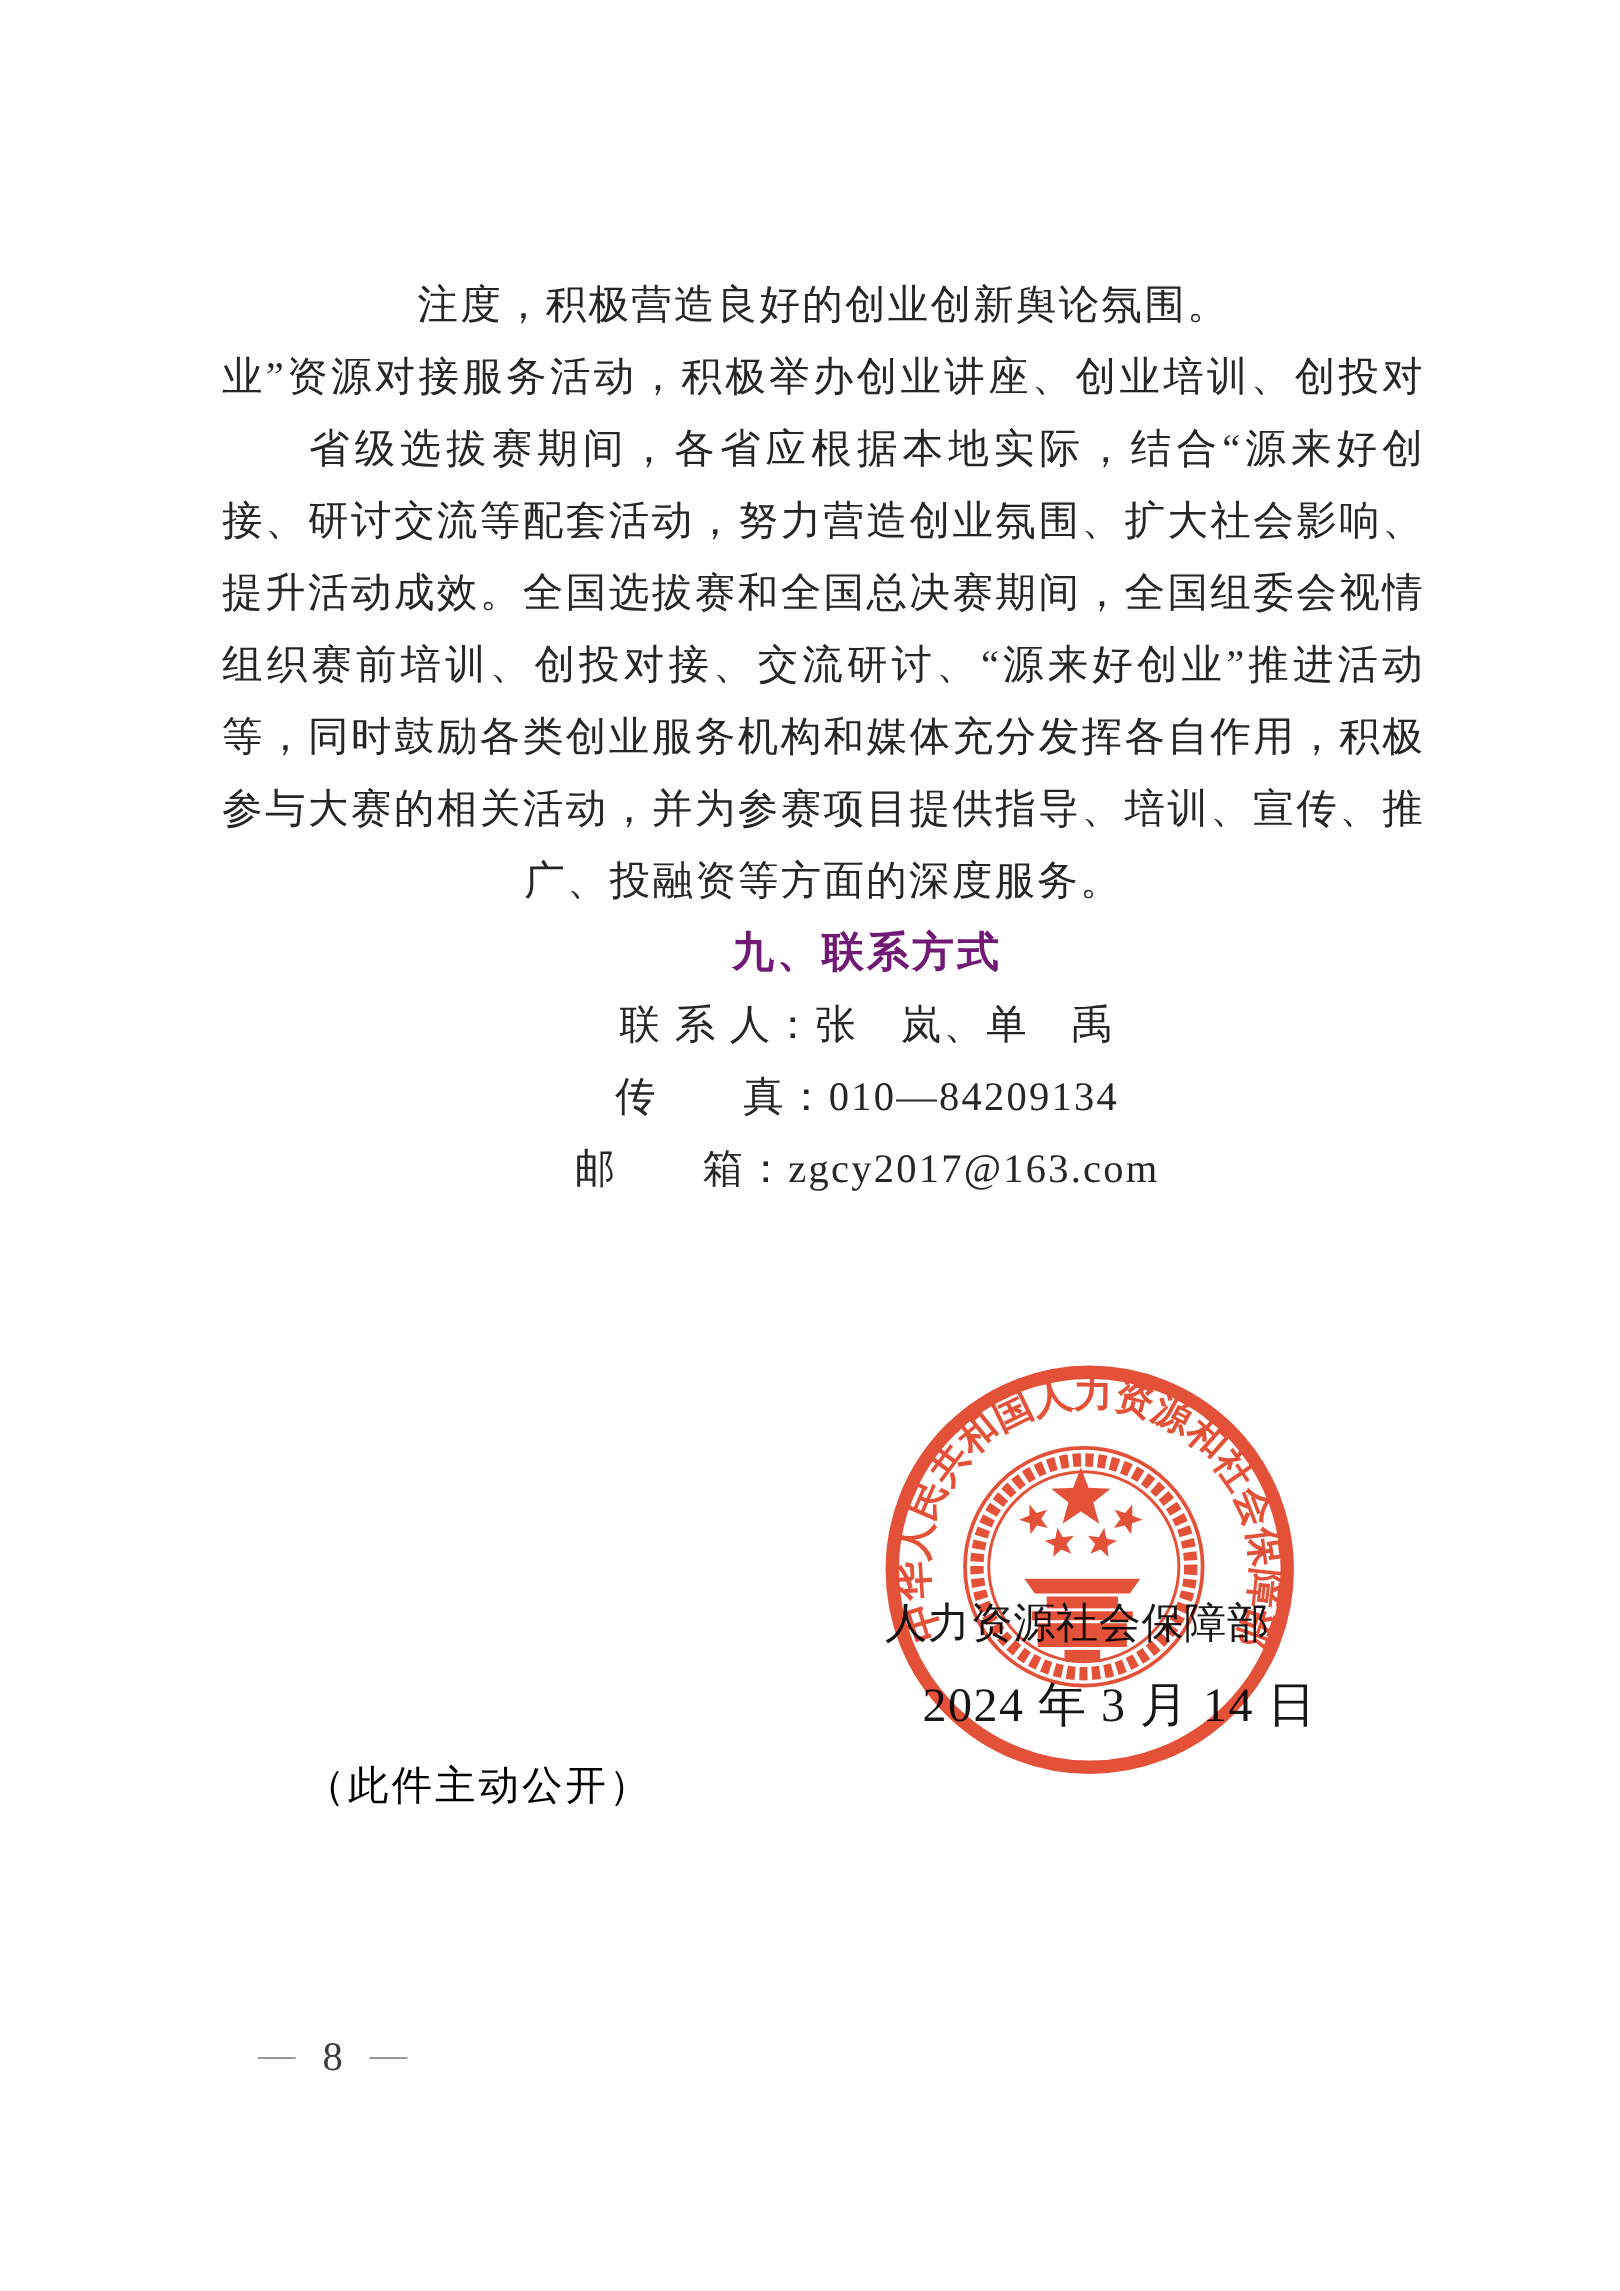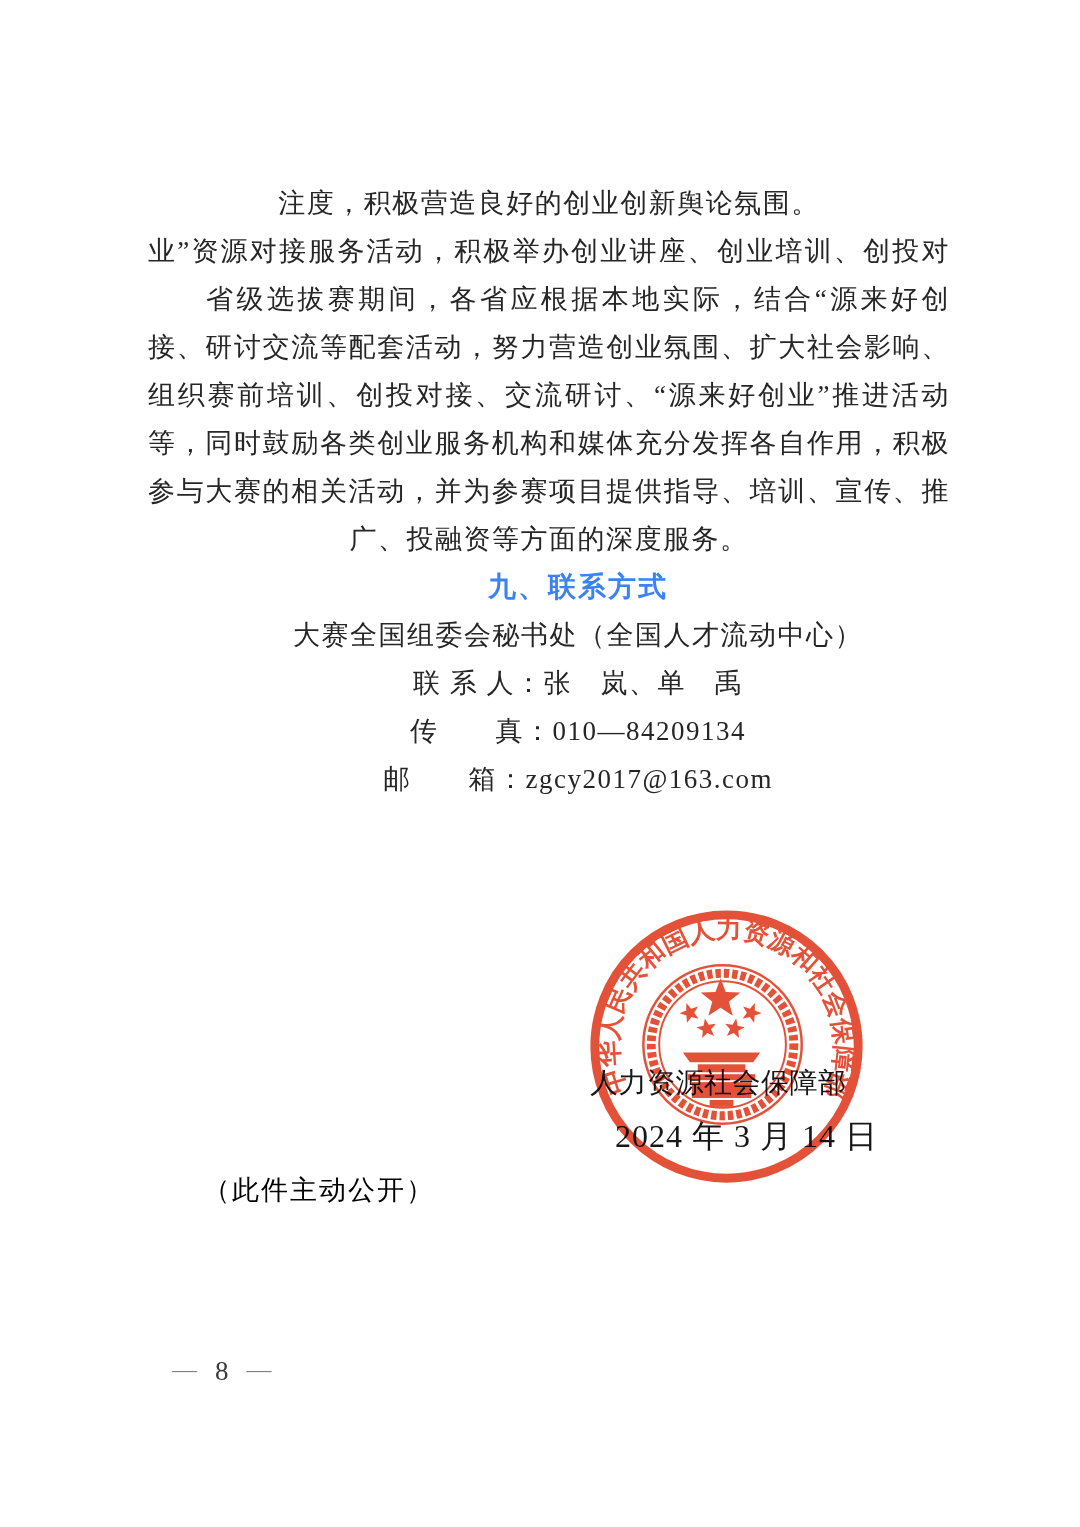--- a/index.html
+++ b/index.html
@@ -33,21 +33,21 @@
     text-align-last:justify;
     text-justify:inter-character;
   }
   .indent{ padding-left:58px; }
   .ind{ padding-left:58px; }
   .heading{
     font-family:"Liberation Sans","DejaVu Sans",sans-serif;
     font-weight:700;
     font-size:28px;
     letter-spacing:2px;
-    color:#3b82f6;
+    color:#701a75;
     padding-left:58px;
   }
   .sig-name{
     position:absolute;
     left:590px;top:1066px;
     font-size:28px;
     line-height:34px;
     letter-spacing:0.5px;
     color:#171717;
     white-space:nowrap;
@@ -99,27 +99,27 @@
 </head>
 <body>
 
 <div class="page">
 
   <main class="content">
     <p class="ln">注度，积极营造良好的创业创新舆论氛围。</p>
     <p class="ln just">业”资源对接服务活动，积极举办创业讲座、创业培训、创投对</p>
     <p class="ln just indent">省级选拔赛期间，各省应根据本地实际，结合“源来好创</p>
     <p class="ln just">接、研讨交流等配套活动，努力营造创业氛围、扩大社会影响、</p>
+    <p class="ln just">提升活动成效。全国选拔赛和全国总决赛期间，全国组委会视情</p>
     <p class="ln just">组织赛前培训、创投对接、交流研讨、“源来好创业”推进活动</p>
     <p class="ln just">等，同时鼓励各类创业服务机构和媒体充分发挥各自作用，积极</p>
     <p class="ln just">参与大赛的相关活动，并为参赛项目提供指导、培训、宣传、推</p>
     <p class="ln">广、投融资等方面的深度服务。</p>
 
     <h2 class="ln heading">九、联系方式</h2>
-    <p class="ln ind">大赛全国组委会秘书处（全国人才流动中心）</p>
     <p class="ln ind">联 系 人：张　岚、单　禹</p>
     <p class="ln ind">传　　真：010—84209134</p>
     <p class="ln ind">邮　　箱：zgcy2017@163.com</p>
   </main>
 
   <div class="sig-name">人力资源社会保障部</div>
   <div class="sig-date">2024 年 3 月 14 日</div>
 
   <div class="seal">
     <svg viewBox="-150 -150 300 300" xmlns="http://www.w3.org/2000/svg">

